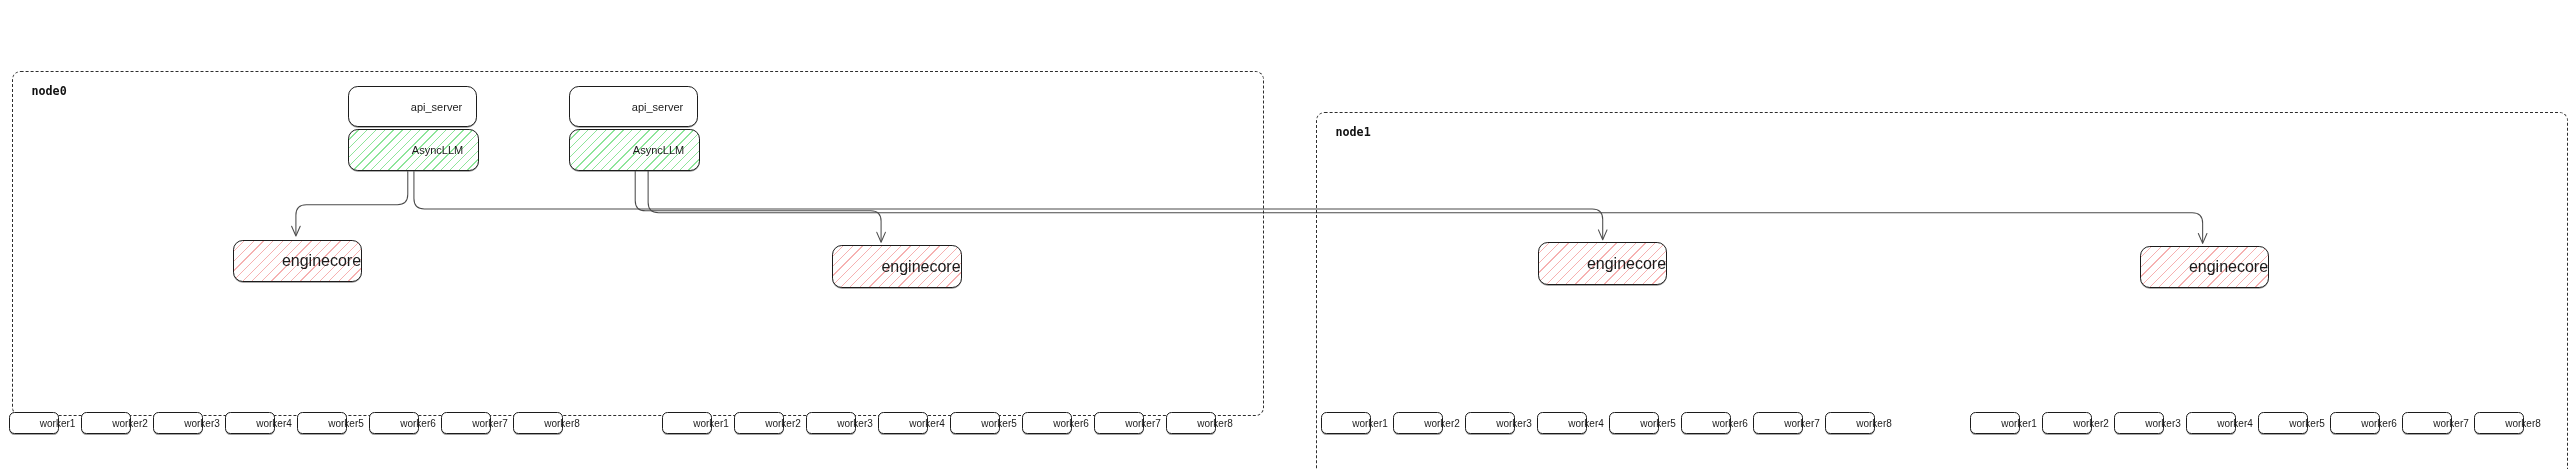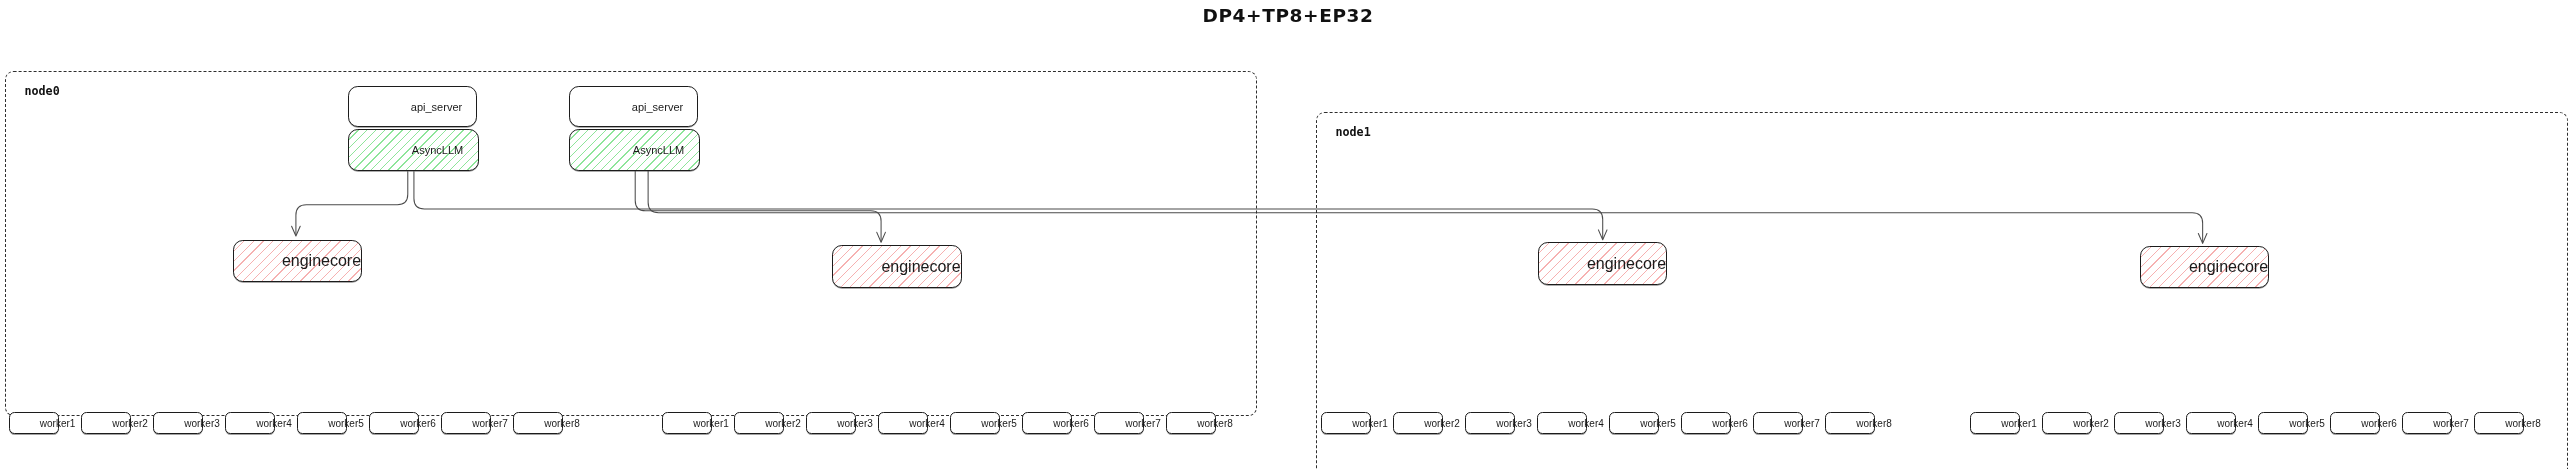--- a/index.html
+++ b/index.html
@@ -19,34 +19,33 @@
   .engine{font-size:16px;}
   .worker{border-radius:5.5px;font-size:10px;width:44px;height:22px;box-shadow:0 1.2px 0 -0.3px rgba(70,70,70,0.5);}
   .edges{position:absolute;left:0;top:0;}
   .edges path{stroke:#4b4b4b;stroke-width:1.7;fill:none;stroke-linecap:round;stroke-linejoin:round;}
 </style>
 </head>
 <body>
 
 <div class="canvas">
 
-  <div class="title">DP4+TP8+EP32</div>
 
   <svg class="edges" width="2576" height="469" viewBox="0 0 4188 763">
     <path d="M662,279 V316 Q662,333 645,333 H497 Q480,333 480,350 V382"></path>
     <path d="M473,368 L480,384 L487,368"></path>
     <path d="M672,279 V323 Q672,340 689,340 H2589 Q2606,340 2606,357 V388"></path>
     <path d="M2599,374 L2606,390 L2613,374"></path>
     <path d="M1032,278 V326 Q1032,343 1049,343 H1415 Q1432,343 1432,360 V392"></path>
     <path d="M1425,378 L1432,394 L1439,378"></path>
     <path d="M1053,278 V329 Q1053,346 1070,346 H3565 Q3582,346 3582,363 V394"></path>
     <path d="M3575,380 L3582,396 L3589,380"></path>
   </svg>
 
-  <div class="node-frame" style="left:5px;top:71px;width:1252px;height:345px;">
+  <div class="node-frame" style="left:12px;top:71px;width:1252px;height:345px;">
     <span class="node-label">node0</span>
   </div>
 
   <div class="node-frame" style="left:1316px;top:72px;width:1252px;height:389px;margin-top:40px;">
     <span class="node-label">node1</span>
   </div>
 
   <div class="box" style="left:348px;top:86px;width:129px;height:41px;">api_server</div>
   <div class="box hatch-green" style="left:348px;top:129px;width:131px;height:42px;">AsyncLLM</div>
 

